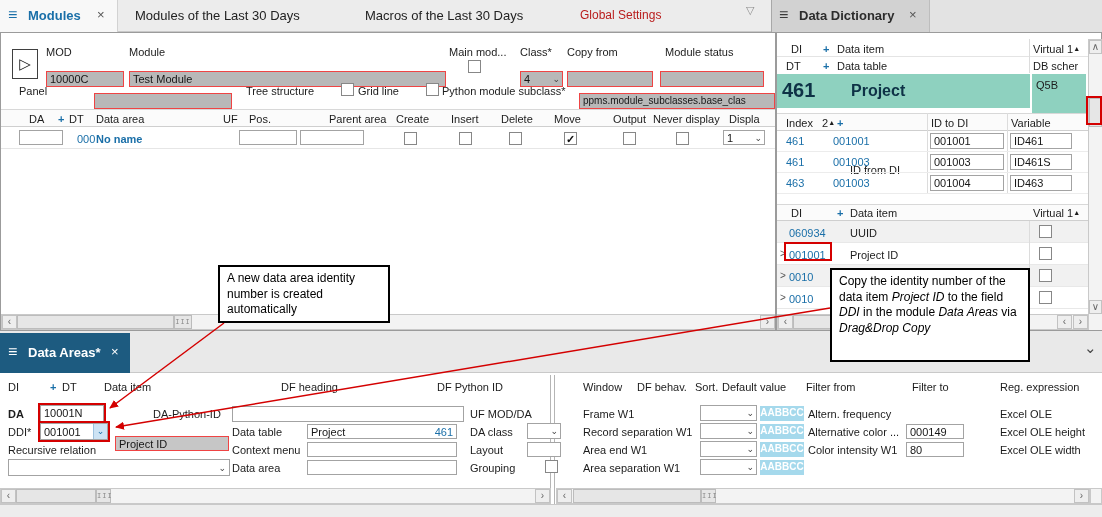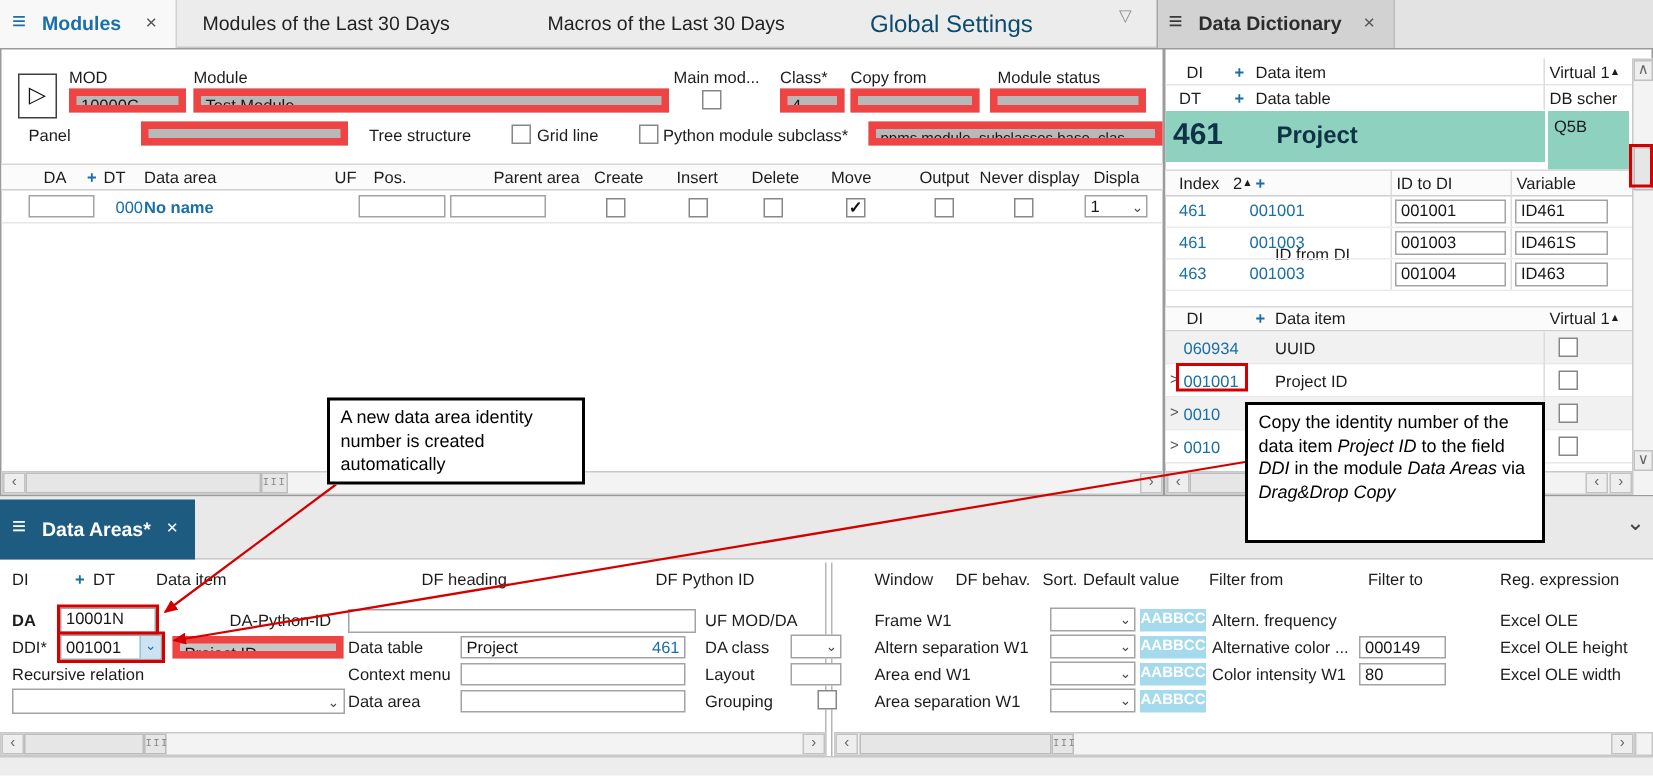--- a/index.html
+++ b/index.html
@@ -2,21 +2,21 @@
 <html><head>
 <meta charset="utf-8">
 <style>
   *{margin:0;padding:0;box-sizing:border-box;}
   body{font-family:"Liberation Sans",sans-serif;background:#fff;}
   #root{position:relative;width:1102px;height:517px;background:#f0f0f0;overflow:hidden;font-size:11px;color:#1c1c1c;}
   .abs{position:absolute;}
   .lbl{position:absolute;font-size:11px;color:#1c1c1c;white-space:nowrap;}
   .blue{color:#1a6fa8;}
   .bold{font-weight:bold;}
-  .fld{position:absolute;background:#b8b8b8;border:5px solid #ef4444;font-size:11px;color:#161616;padding:1px 3px;height:16px;line-height:12px;white-space:nowrap;overflow:hidden;}
+  .fld{position:absolute;background:#b8b8b8;border:1px solid #ef4444;font-size:11px;color:#161616;padding:1px 3px;height:16px;line-height:12px;white-space:nowrap;overflow:hidden;margin-top:12px;}
   .wfld{position:absolute;background:#fff;border:1px solid #a3a3a3;font-size:11px;color:#161616;padding:1px 3px;height:16px;line-height:12px;white-space:nowrap;overflow:hidden;}
   .cb{position:absolute;width:13px;height:13px;background:#fff;border:1px solid #878787;font-size:11px;line-height:12px;text-align:center;color:#111;}
   .chev{position:absolute;color:#444;font-size:9px;line-height:10px;}
   .panel{position:absolute;background:#fff;border:1px solid #9b9b9b;}
   .scroll{position:absolute;background:#f3f3f3;border:1px solid #c9c9c9;}
   .sbtn{position:absolute;background:#eeeeee;border:1px solid #c2c2c2;text-align:center;color:#666;font-size:10px;line-height:12px;}
   .thumb{position:absolute;background:#e6e6e6;border:1px solid #bcbcbc;}
   .grip{position:absolute;background:#e6e6e6;border:1px solid #bcbcbc;color:#8a8a8a;font-size:7px;line-height:12px;letter-spacing:1px;text-align:center;font-family:"Liberation Mono",monospace;}
   .hdrband{position:absolute;background:#fbfbfb;border-top:1px solid #d8d8d8;border-bottom:1px solid #cfcfcf;}
   .stripe{background:#f1f1f1;}
@@ -31,21 +31,21 @@
 <div id="root">
 
   <div class="abs" style="left:0;top:0;width:1102px;height:32px;background:#ececec;border-bottom:1px solid #c9c9c9;">
     <div class="abs" style="left:0;top:0;width:118px;height:32px;background:#f8f8f8;border-right:1px solid #d2d2d2;">
       <span class="abs blue bold" style="left:8px;top:6px;font-size:16px;">≡</span>
       <span class="abs blue bold" style="left:28px;top:8px;font-size:13px;">Modules</span>
       <span class="abs" style="left:97px;top:7px;font-size:13px;color:#555;">×</span>
     </div>
     <span class="abs" style="left:135px;top:8px;font-size:13px;color:#222;">Modules of the Last 30 Days</span>
     <span class="abs" style="left:365px;top:8px;font-size:13px;color:#222;">Macros of the Last 30 Days</span>
-    <span class="abs" style="left:580px;top:8px;font-size:16px;color:#0c4a6e;">Global Settings</span>
+    <span class="abs" style="left:580px;top:8px;font-size:12px;color:#b91c1c;">Global Settings</span>
     <span class="abs" style="left:746px;top:4px;font-size:11px;color:#8a8a8a;">▽</span>
     <div class="abs" style="left:771px;top:0;width:331px;height:32px;background:#e3e3e3;border-left:1px solid #a8a8a8;"></div>
     <div class="abs" style="left:772px;top:0;width:158px;height:32px;background:#d2d2d2;border-right:1px solid #bdbdbd;">
       <span class="abs bold" style="left:7px;top:6px;font-size:16px;color:#3a3a3a;">≡</span>
       <span class="abs bold" style="left:27px;top:8px;font-size:13px;color:#2c2c2c;">Data Dictionary</span>
       <span class="abs" style="left:137px;top:7px;font-size:13px;color:#555;">×</span>
     </div>
   </div>
 
   <div class="panel" style="left:0;top:32px;width:776px;height:298px;">
@@ -277,21 +277,21 @@
     <div class="cb" style="left:545px;top:129px;"></div>
 
     <span class="lbl" style="left:583px;top:77px;">Frame W1</span>
     <div class="wfld" style="left:700px;top:74px;width:57px;height:16px;">
         <span class="chev" style="right:2px;top:2px;">⌄</span>
       </div>
     <span class="badge" style="left:760px;top:75px;width:44px;">AABBCC</span>
     <span class="lbl" style="left:808px;top:77px;">Altern. frequency</span>
     <span class="lbl" style="left:1000px;top:77px;">Excel OLE</span>
 
-    <span class="lbl" style="left:583px;top:95px;">Altern separation W1</span>
+    <span class="lbl" style="left:583px;top:95px;">Record separation W1</span>
     <div class="wfld" style="left:700px;top:92px;width:57px;height:16px;">
         <span class="chev" style="right:2px;top:2px;">⌄</span>
       </div>
     <span class="badge" style="left:760px;top:93px;width:44px;">AABBCC</span>
     <span class="lbl" style="left:808px;top:95px;">Alternative color ...</span>
     <div class="wfld" style="left:906px;top:93px;width:58px;height:15px;">000149</div>
     <span class="lbl" style="left:1000px;top:95px;">Excel OLE height</span>
 
     <span class="lbl" style="left:583px;top:113px;">Area end W1</span>
     <div class="wfld" style="left:700px;top:110px;width:57px;height:16px;">

